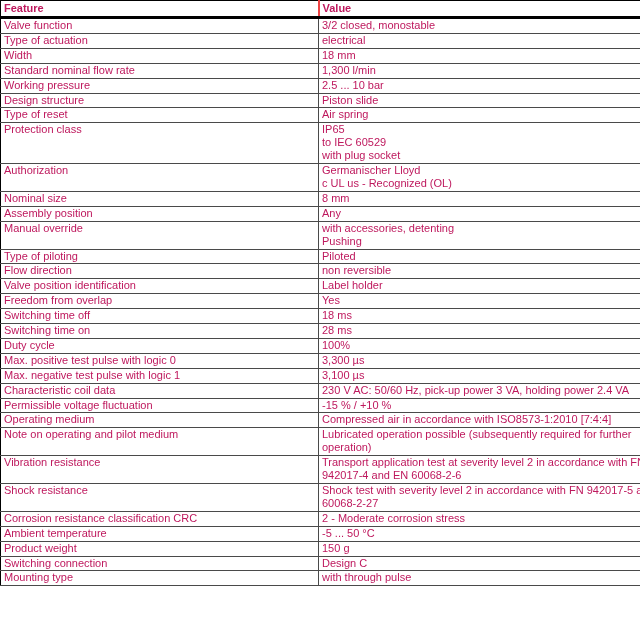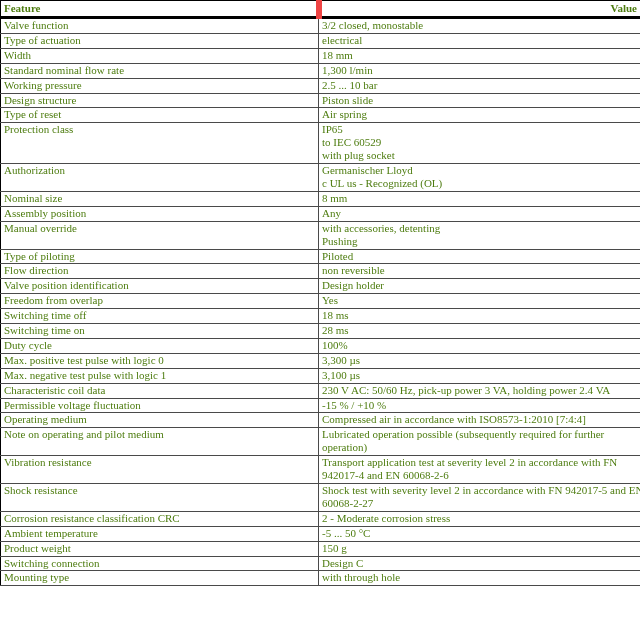--- a/index.html
+++ b/index.html
@@ -5,22 +5,22 @@
   html, body {
     margin: 0;
     padding: 0;
     background: #ffffff;
   }
   .page {
     width: 640px;
     height: 629px;
     overflow: hidden;
     background: #ffffff;
-    font-family: Liberation Serif, serif;
-    color: #4d7c0f;
+    font-family: Liberation Sans, sans-serif;
+    color: #be185d;
     box-sizing: border-box;
   }
   table.spec-table {
     width: 640px;
     border-collapse: collapse;
     table-layout: fixed;
     border: 1px solid #000000;
     box-sizing: border-box;
   }
   table.spec-table col.feature-col { width: 318px; }
@@ -30,22 +30,21 @@
     font-size: 11px;
     font-weight: bold;
     line-height: 13px;
     padding: 1px 3px 1px 3px;
     border-bottom: 3px solid #000000;
     vertical-align: top;
     white-space: nowrap;
     overflow: hidden;
   }
   th.value-head {
-    border-left: 6px solid #ef4444;
-    text-align: right;
+    border-left: 2px solid #ef4444;
   }
   td {
     font-size: 11px;
     line-height: 12.9px;
     padding: 0 3px 1px 3px;
     border-bottom: 1px solid #4a4a4a;
     vertical-align: top;
     overflow: hidden;
   }
   td.value-cell {
@@ -153,21 +152,21 @@
         </tr>
         <tr>
           <td class="feature-cell">Flow direction</td>
           <td class="value-cell">
             <div>non reversible</div>
           </td>
         </tr>
         <tr>
           <td class="feature-cell">Valve position identification</td>
           <td class="value-cell">
-            <div>Design holder</div>
+            <div>Label holder</div>
           </td>
         </tr>
         <tr>
           <td class="feature-cell">Freedom from overlap</td>
           <td class="value-cell">
             <div>Yes</div>
           </td>
         </tr>
         <tr>
           <td class="feature-cell">Switching time off</td>
@@ -258,18 +257,18 @@
         </tr>
         <tr>
           <td class="feature-cell">Switching connection</td>
           <td class="value-cell">
             <div>Design C</div>
           </td>
         </tr>
         <tr>
           <td class="feature-cell">Mounting type</td>
           <td class="value-cell">
-            <div>with through hole</div>
+            <div>with through pulse</div>
           </td>
         </tr>
       </tbody>
   </table>
 </div>
 
 </body></html>

